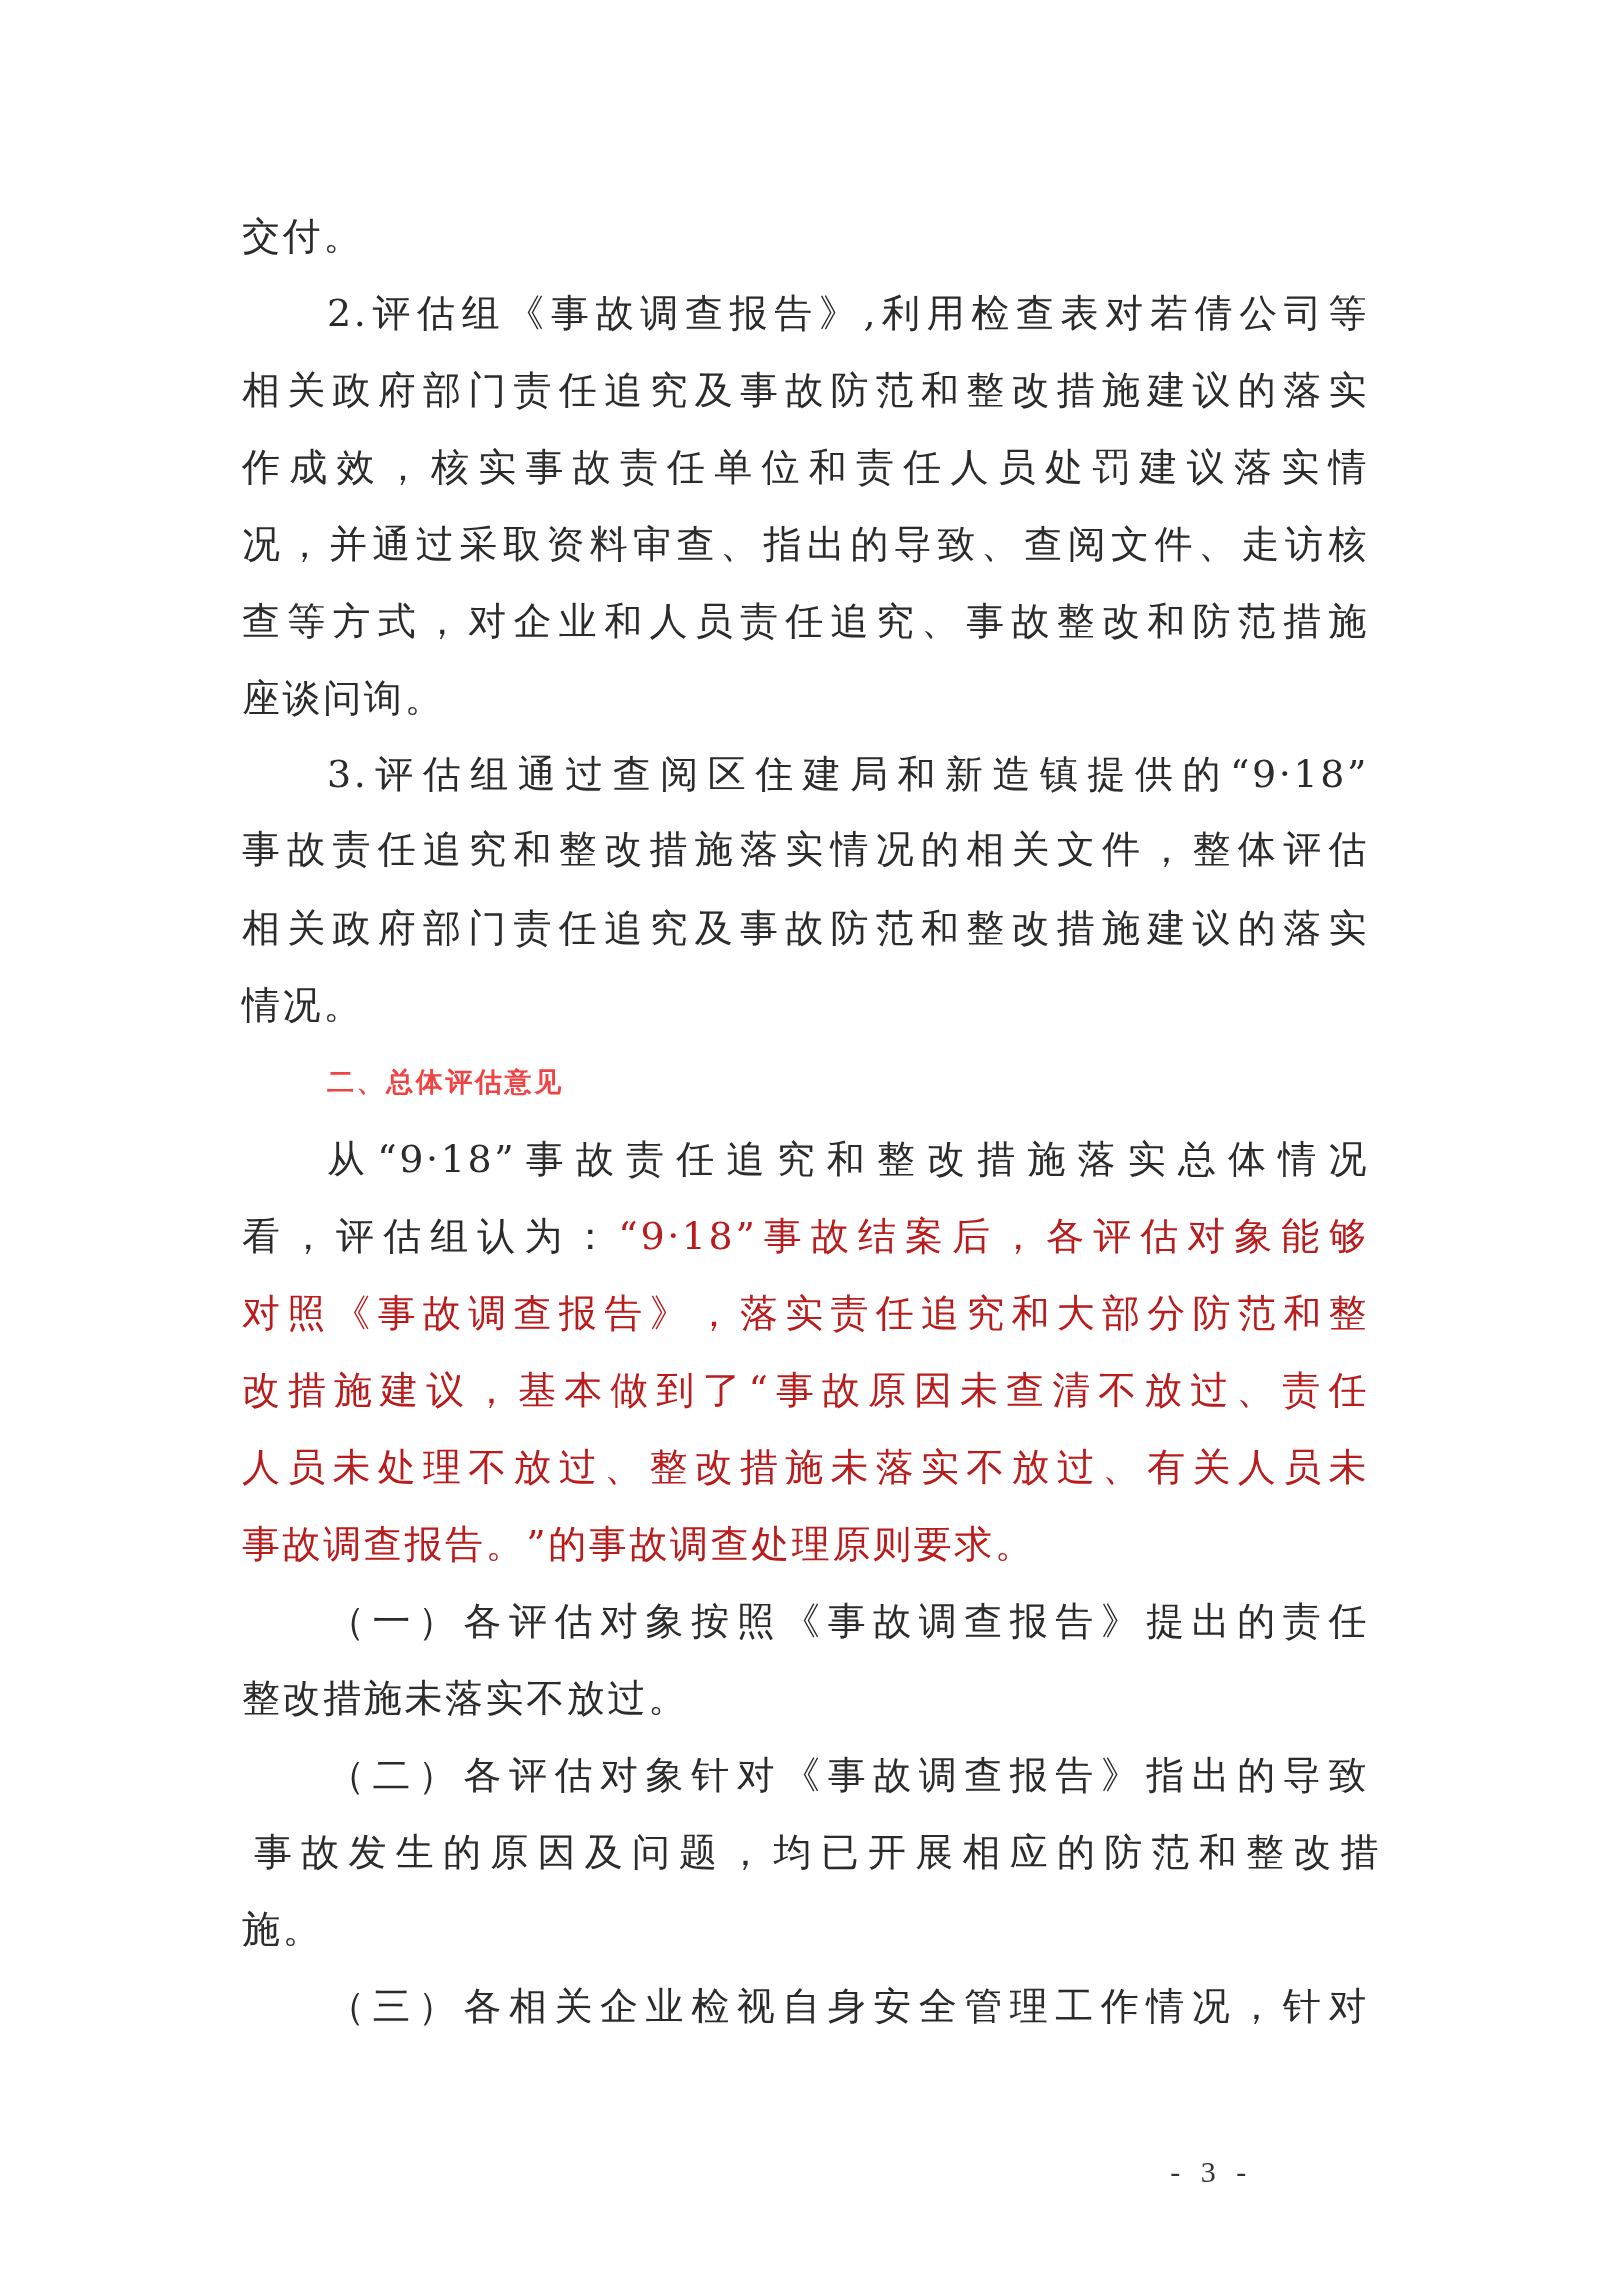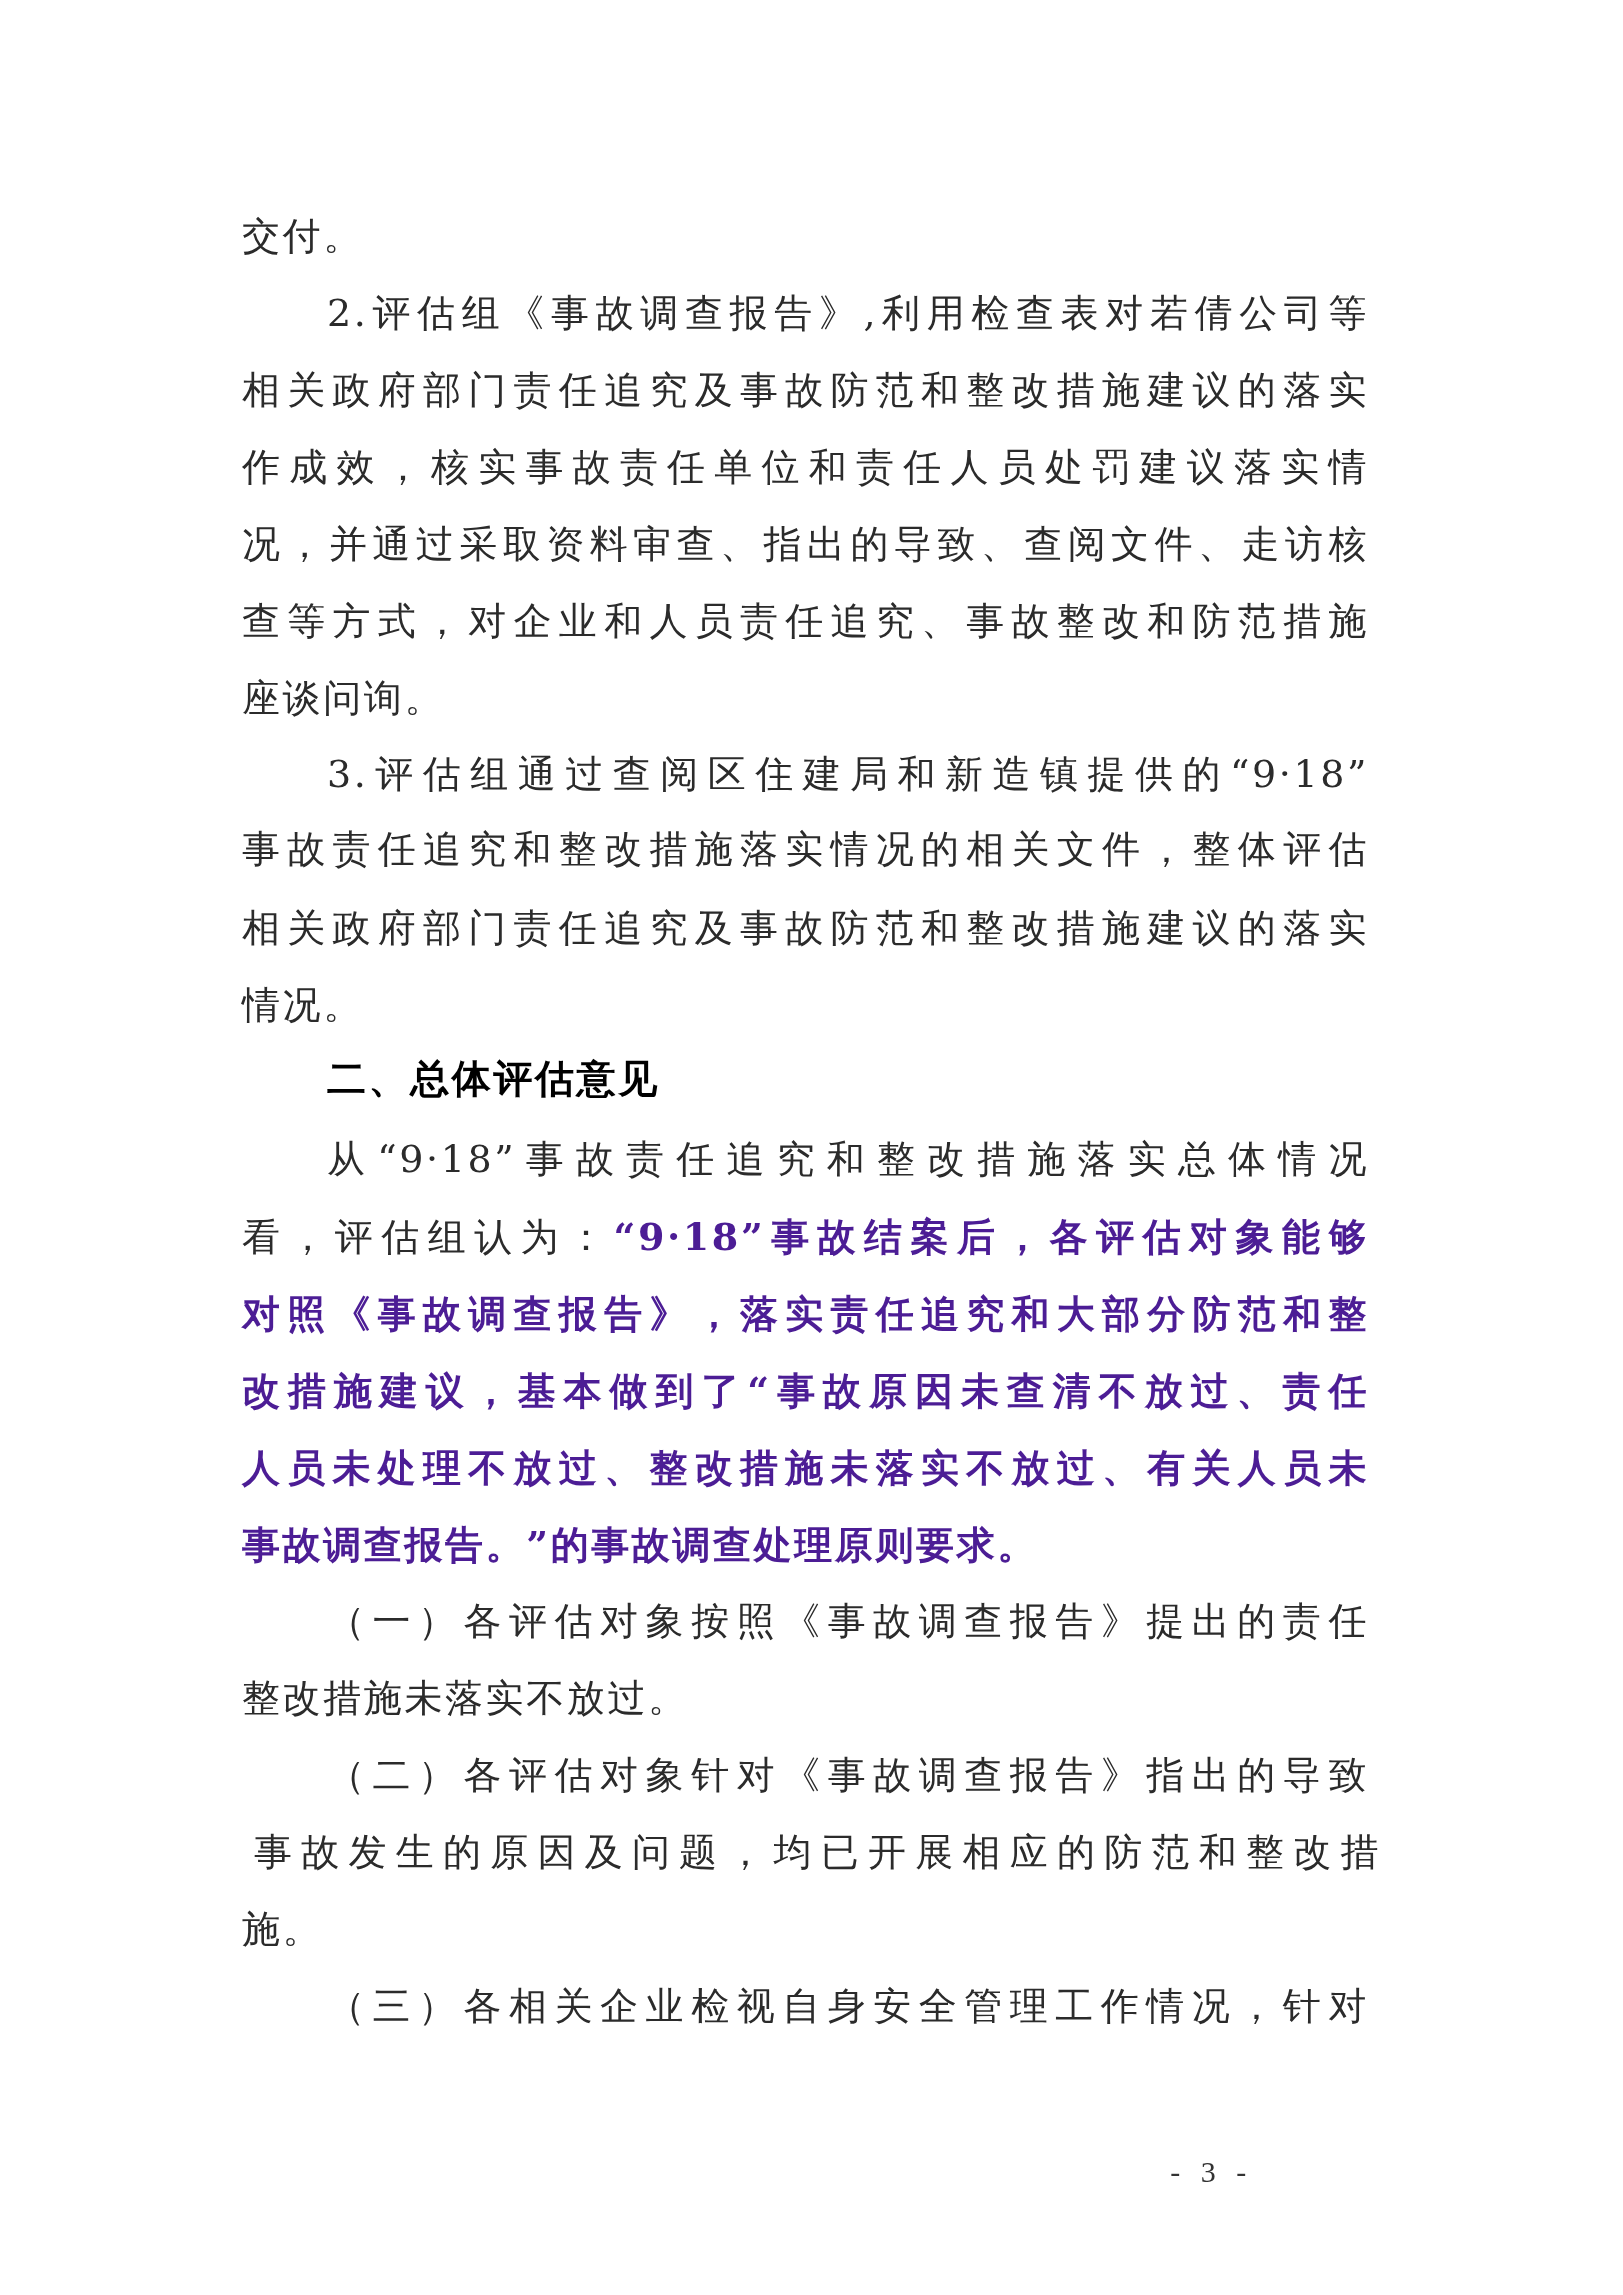--- a/index.html
+++ b/index.html
@@ -14,27 +14,27 @@
     font-family: "DejaVu Serif", "Liberation Serif", serif;
     font-size: 38px;
     color: #2b2b2b;
     white-space: nowrap;
     overflow: visible;
     text-align: left;
   }
   .line.full { text-align: justify; text-align-last: justify; white-space: normal; }
   .line.indent { padding-left: 85px; width: 1042px; }
   .line.heading {
-    font-family: Liberation Mono, monospace;
+    font-family: Liberation Sans, sans-serif;
     font-weight: bold;
-    font-size: 39px;
-    color: #000000;
+    font-size: 27px;
+    color: #ef4444;
   }
   .seg { letter-spacing: 2.6px; }
-  .seg.bold { font-weight: bold; color: #4c1d95; }
+  .seg.bold { font-weight: normal; color: #b91c1c; }
   .page-number {
     position: absolute;
     left: 1159px;
     top: 2152px;
     width: 105px;
     height: 39px;
     line-height: 39px;
     text-align: center;
     font-family: "Liberation Serif", "DejaVu Serif", serif;
     font-size: 30px;

